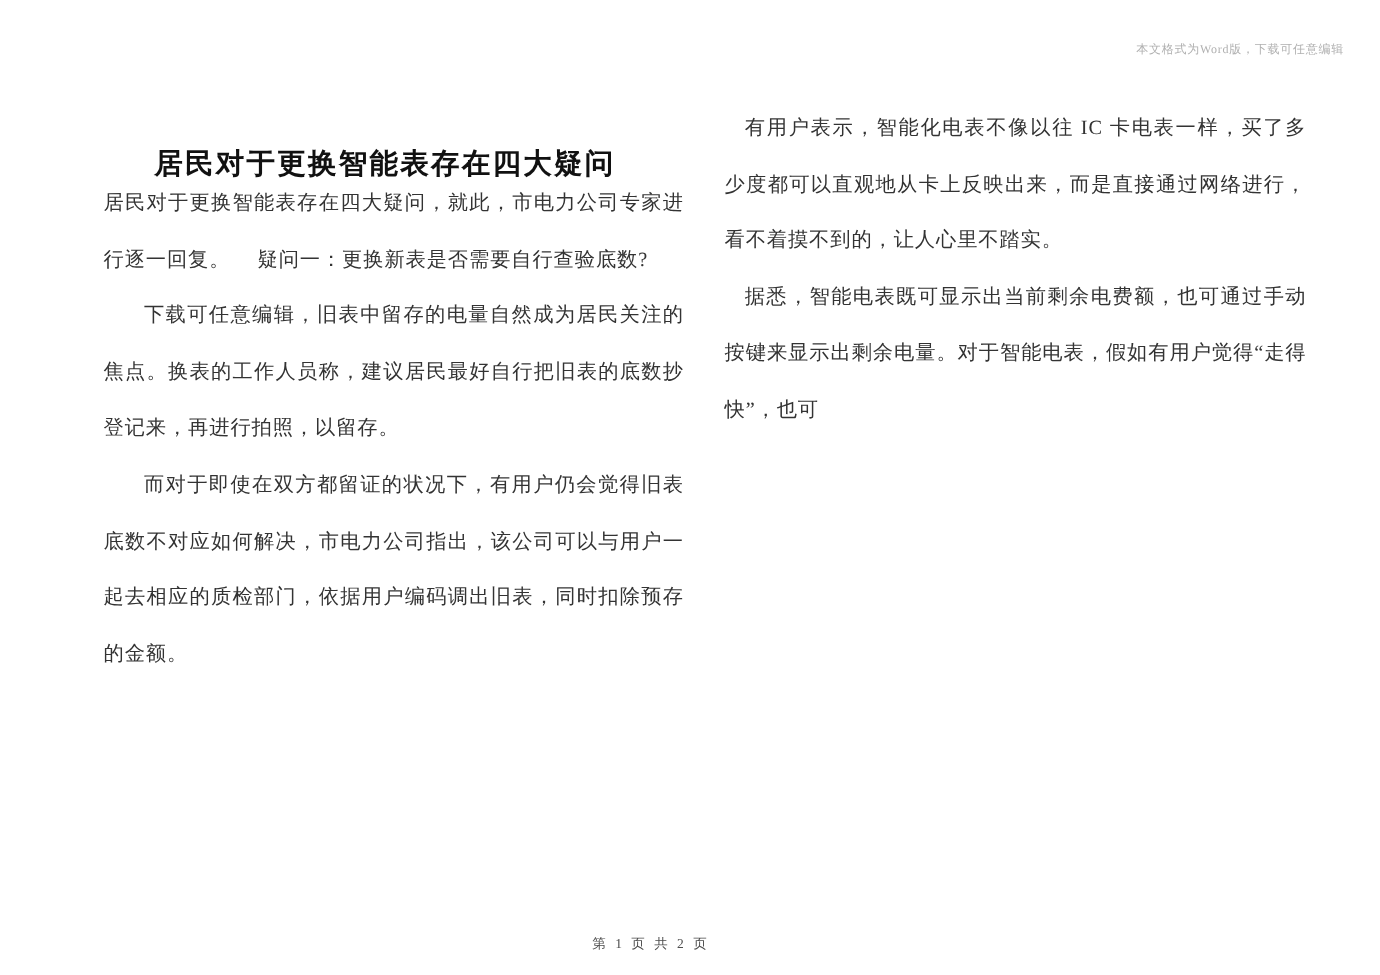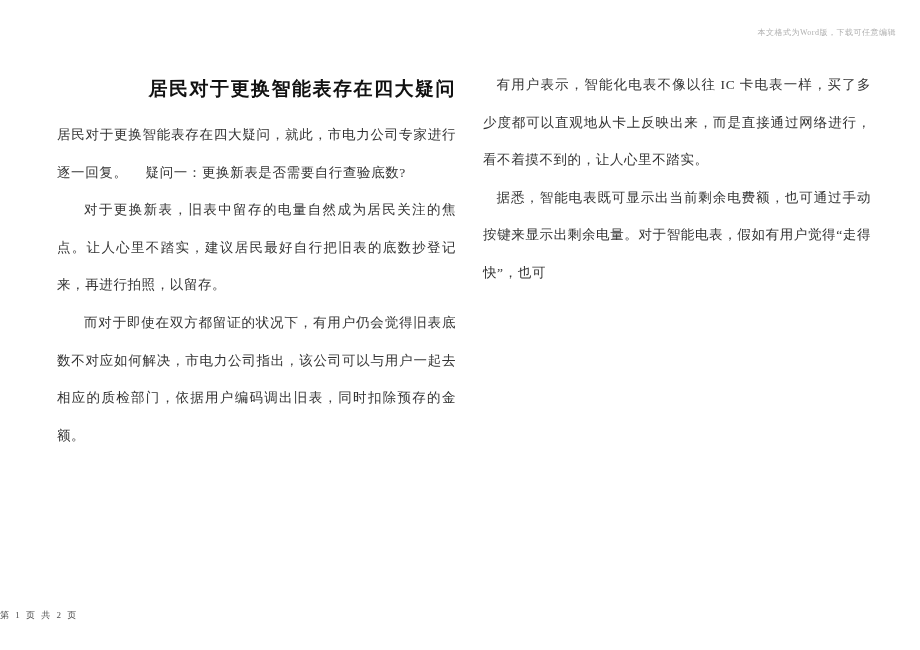--- a/index.html
+++ b/index.html
@@ -18,25 +18,25 @@
   .header-note {
     position: absolute;
     top: 27px;
     right: 24px;
     font-size: 8px;
     letter-spacing: 0.5px;
     color: #b0b0b0;
   }
   .doc-title {
     position: absolute;
-    top: 76px;
+    top: 96px;
     left: 57px;
     width: 399px;
     margin: 0;
-    text-align: right;
+    text-align: center;
     font-size: 19px;
     font-weight: bold;
     letter-spacing: 1.5px;
     color: #111111;
   }
   .col {
     position: absolute;
   }
   .col p {
     margin: 0;
@@ -46,51 +46,51 @@
     color: #333333;
     text-align: justify;
     text-justify: inter-ideograph;
     word-break: break-all;
   }
   .col-left {
     top: 116px;
     left: 57px;
     width: 399px;
   }
-  .col-left p { text-indent: 2em; }
+  .col-left p { text-indent: 2em; margin-left: 12px; }
   .col-left p:first-child { text-indent: 0; }
   .col-right {
     top: 66px;
     left: 483px;
     width: 388px;
   }
   .col-right p { text-indent: 1em; }
   .footer {
     position: absolute;
-    top: 609px;
+    top: 623px;
     left: 0;
     width: 868px;
-    text-align: left;
+    text-align: center;
     font-size: 9px;
     letter-spacing: 2px;
     color: #4d4d4d;
   }
 </style>
 </head>
 <body>
 
 <div class="page">
 
   <div class="header-note">本文格式为Word版，下载可任意编辑</div>
 
   <h1 class="doc-title">居民对于更换智能表存在四大疑问</h1>
 
   <div class="col col-left">
       <p>居民对于更换智能表存在四大疑问，就此，市电力公司专家进行逐一回复。　 疑问一：更换新表是否需要自行查验底数?</p>
-      <p>对于更换新表，旧表中留存的电量自然成为居民关注的焦点。让人心里不踏实，建议居民最好自行把旧表的底数抄登记来，再进行拍照，以留存。</p>
+      <p>下载可任意编辑，旧表中留存的电量自然成为居民关注的焦点。换表的工作人员称，建议居民最好自行把旧表的底数抄登记来，再进行拍照，以留存。</p>
       <p>而对于即使在双方都留证的状况下，有用户仍会觉得旧表底数不对应如何解决，市电力公司指出，该公司可以与用户一起去相应的质检部门，依据用户编码调出旧表，同时扣除预存的金额。</p>
     </div>
 
   <div class="col col-right">
       <p>有用户表示，智能化电表不像以往 IC 卡电表一样，买了多少度都可以直观地从卡上反映出来，而是直接通过网络进行，看不着摸不到的，让人心里不踏实。</p>
       <p>据悉，智能电表既可显示出当前剩余电费额，也可通过手动按键来显示出剩余电量。对于智能电表，假如有用户觉得“走得快”，也可</p>
     </div>
 
   <div class="footer">第 1 页 共 2 页</div>
 

